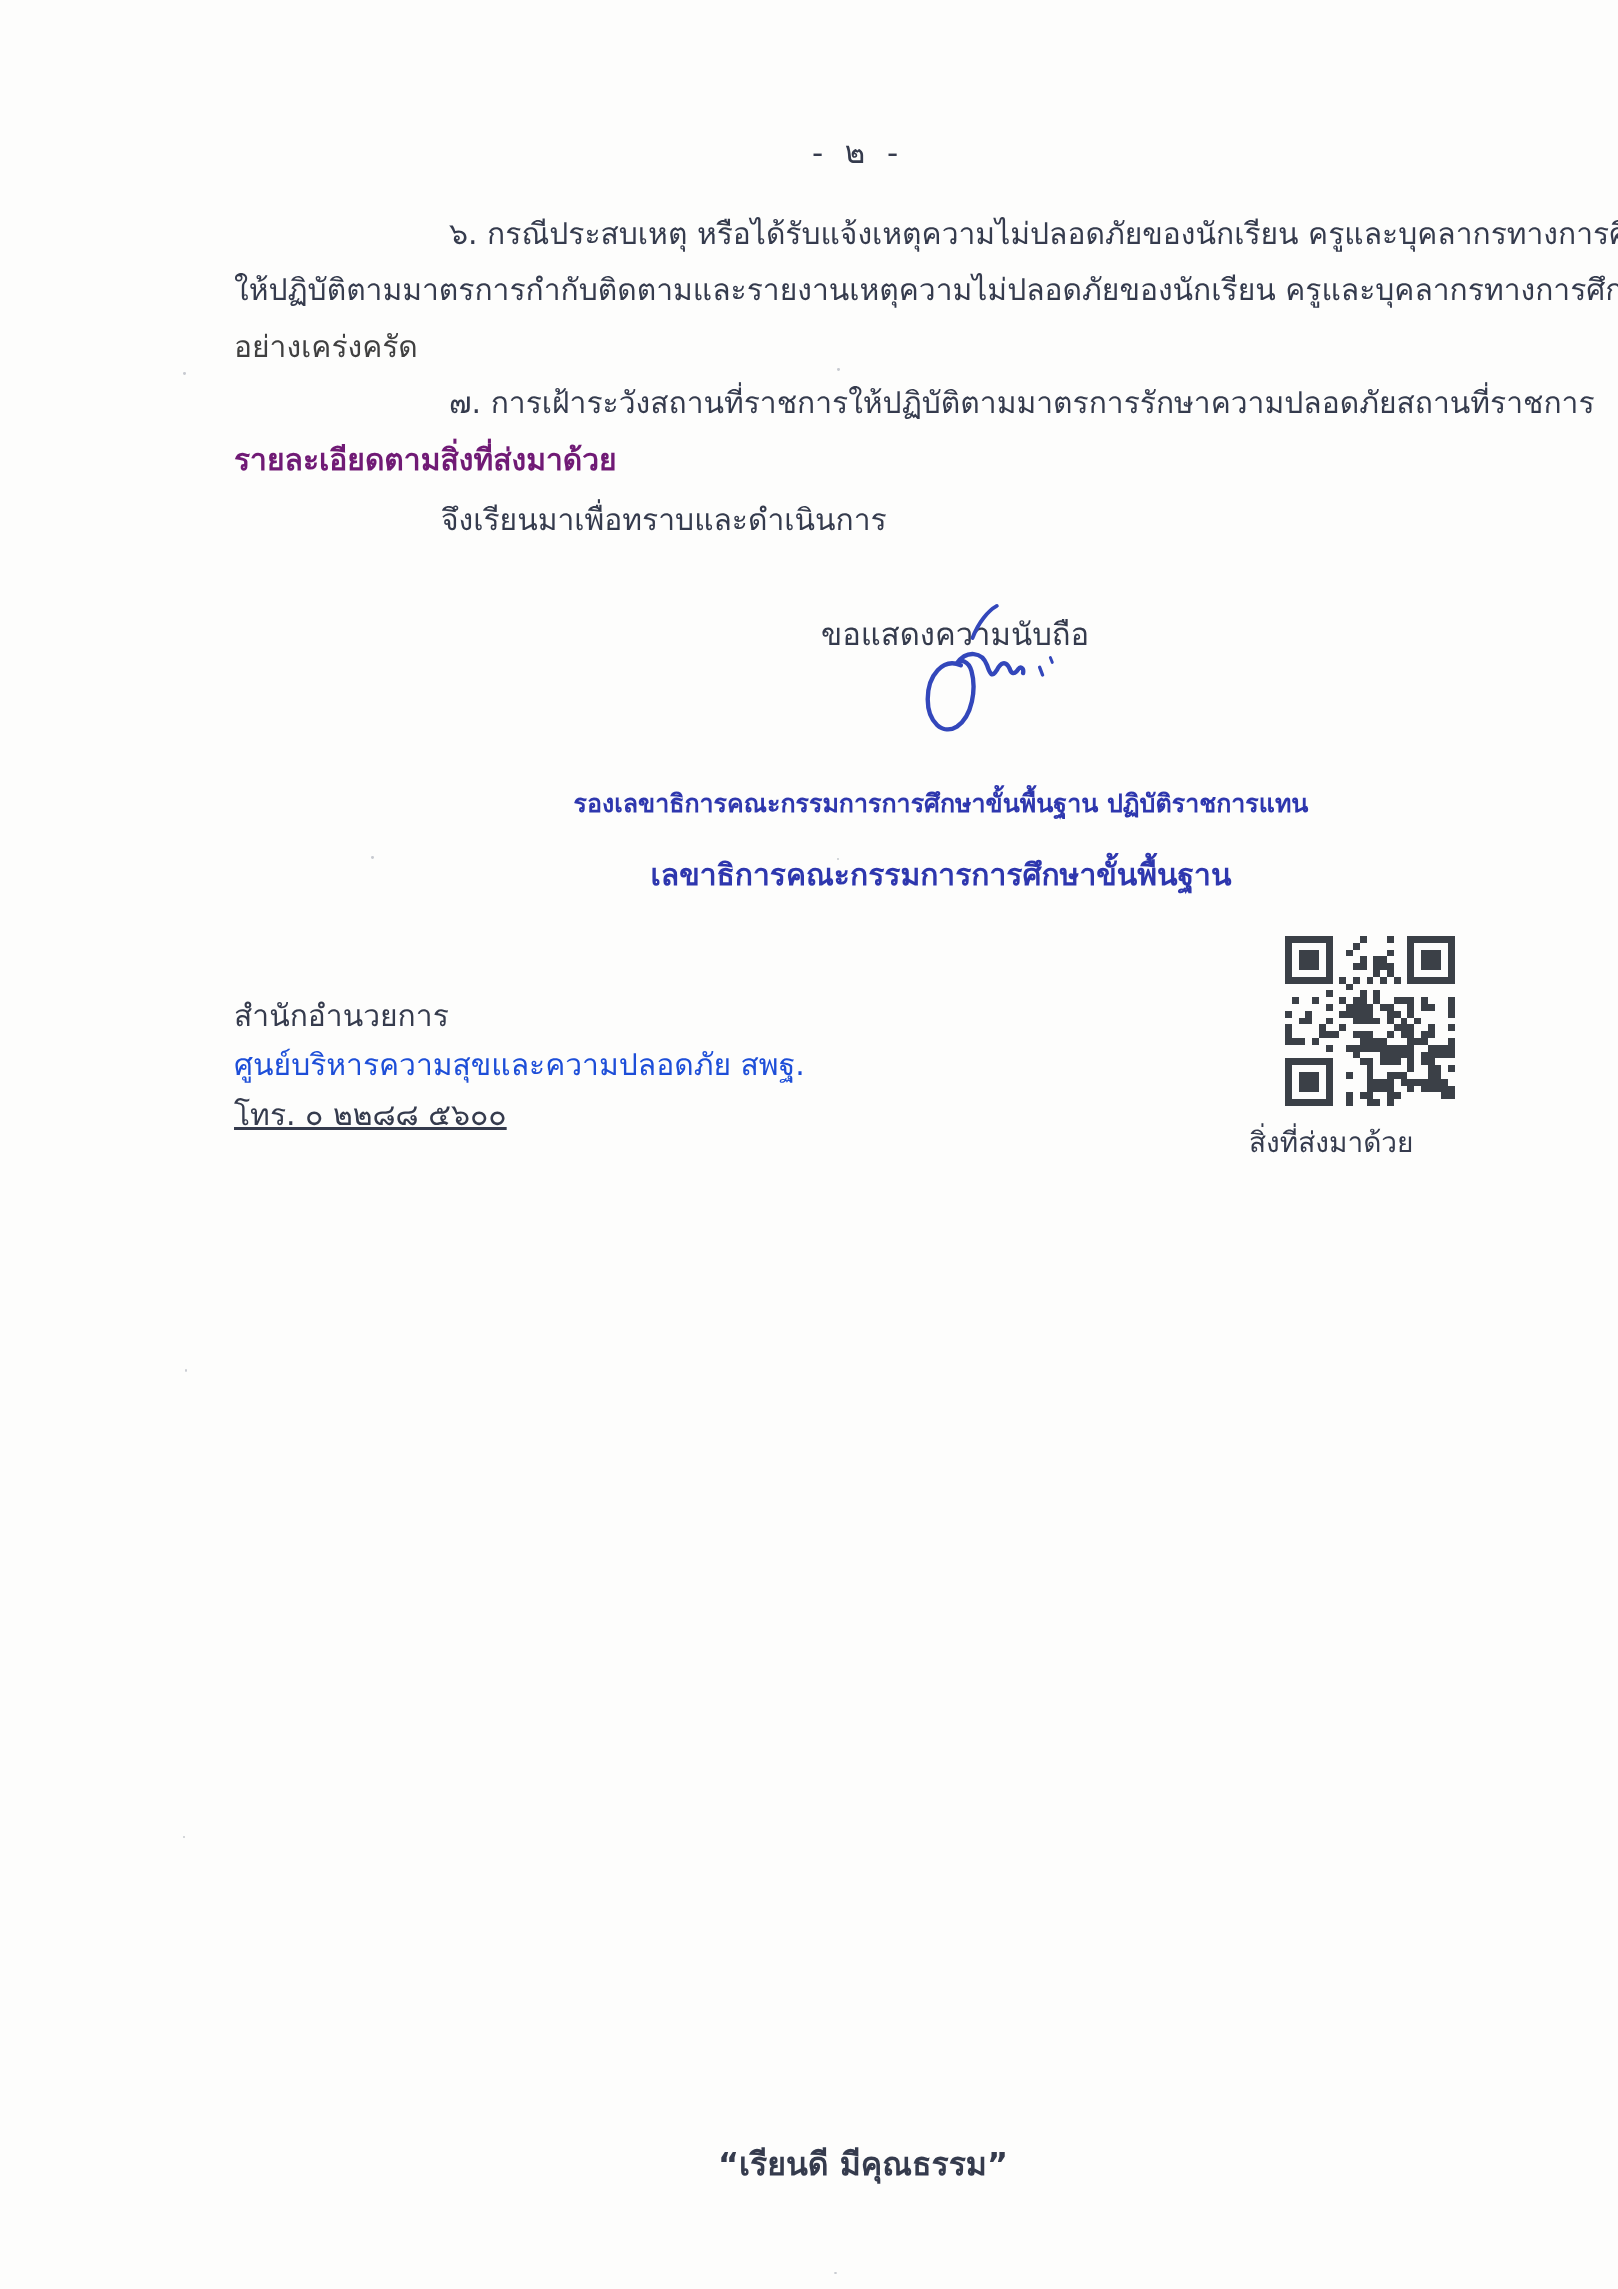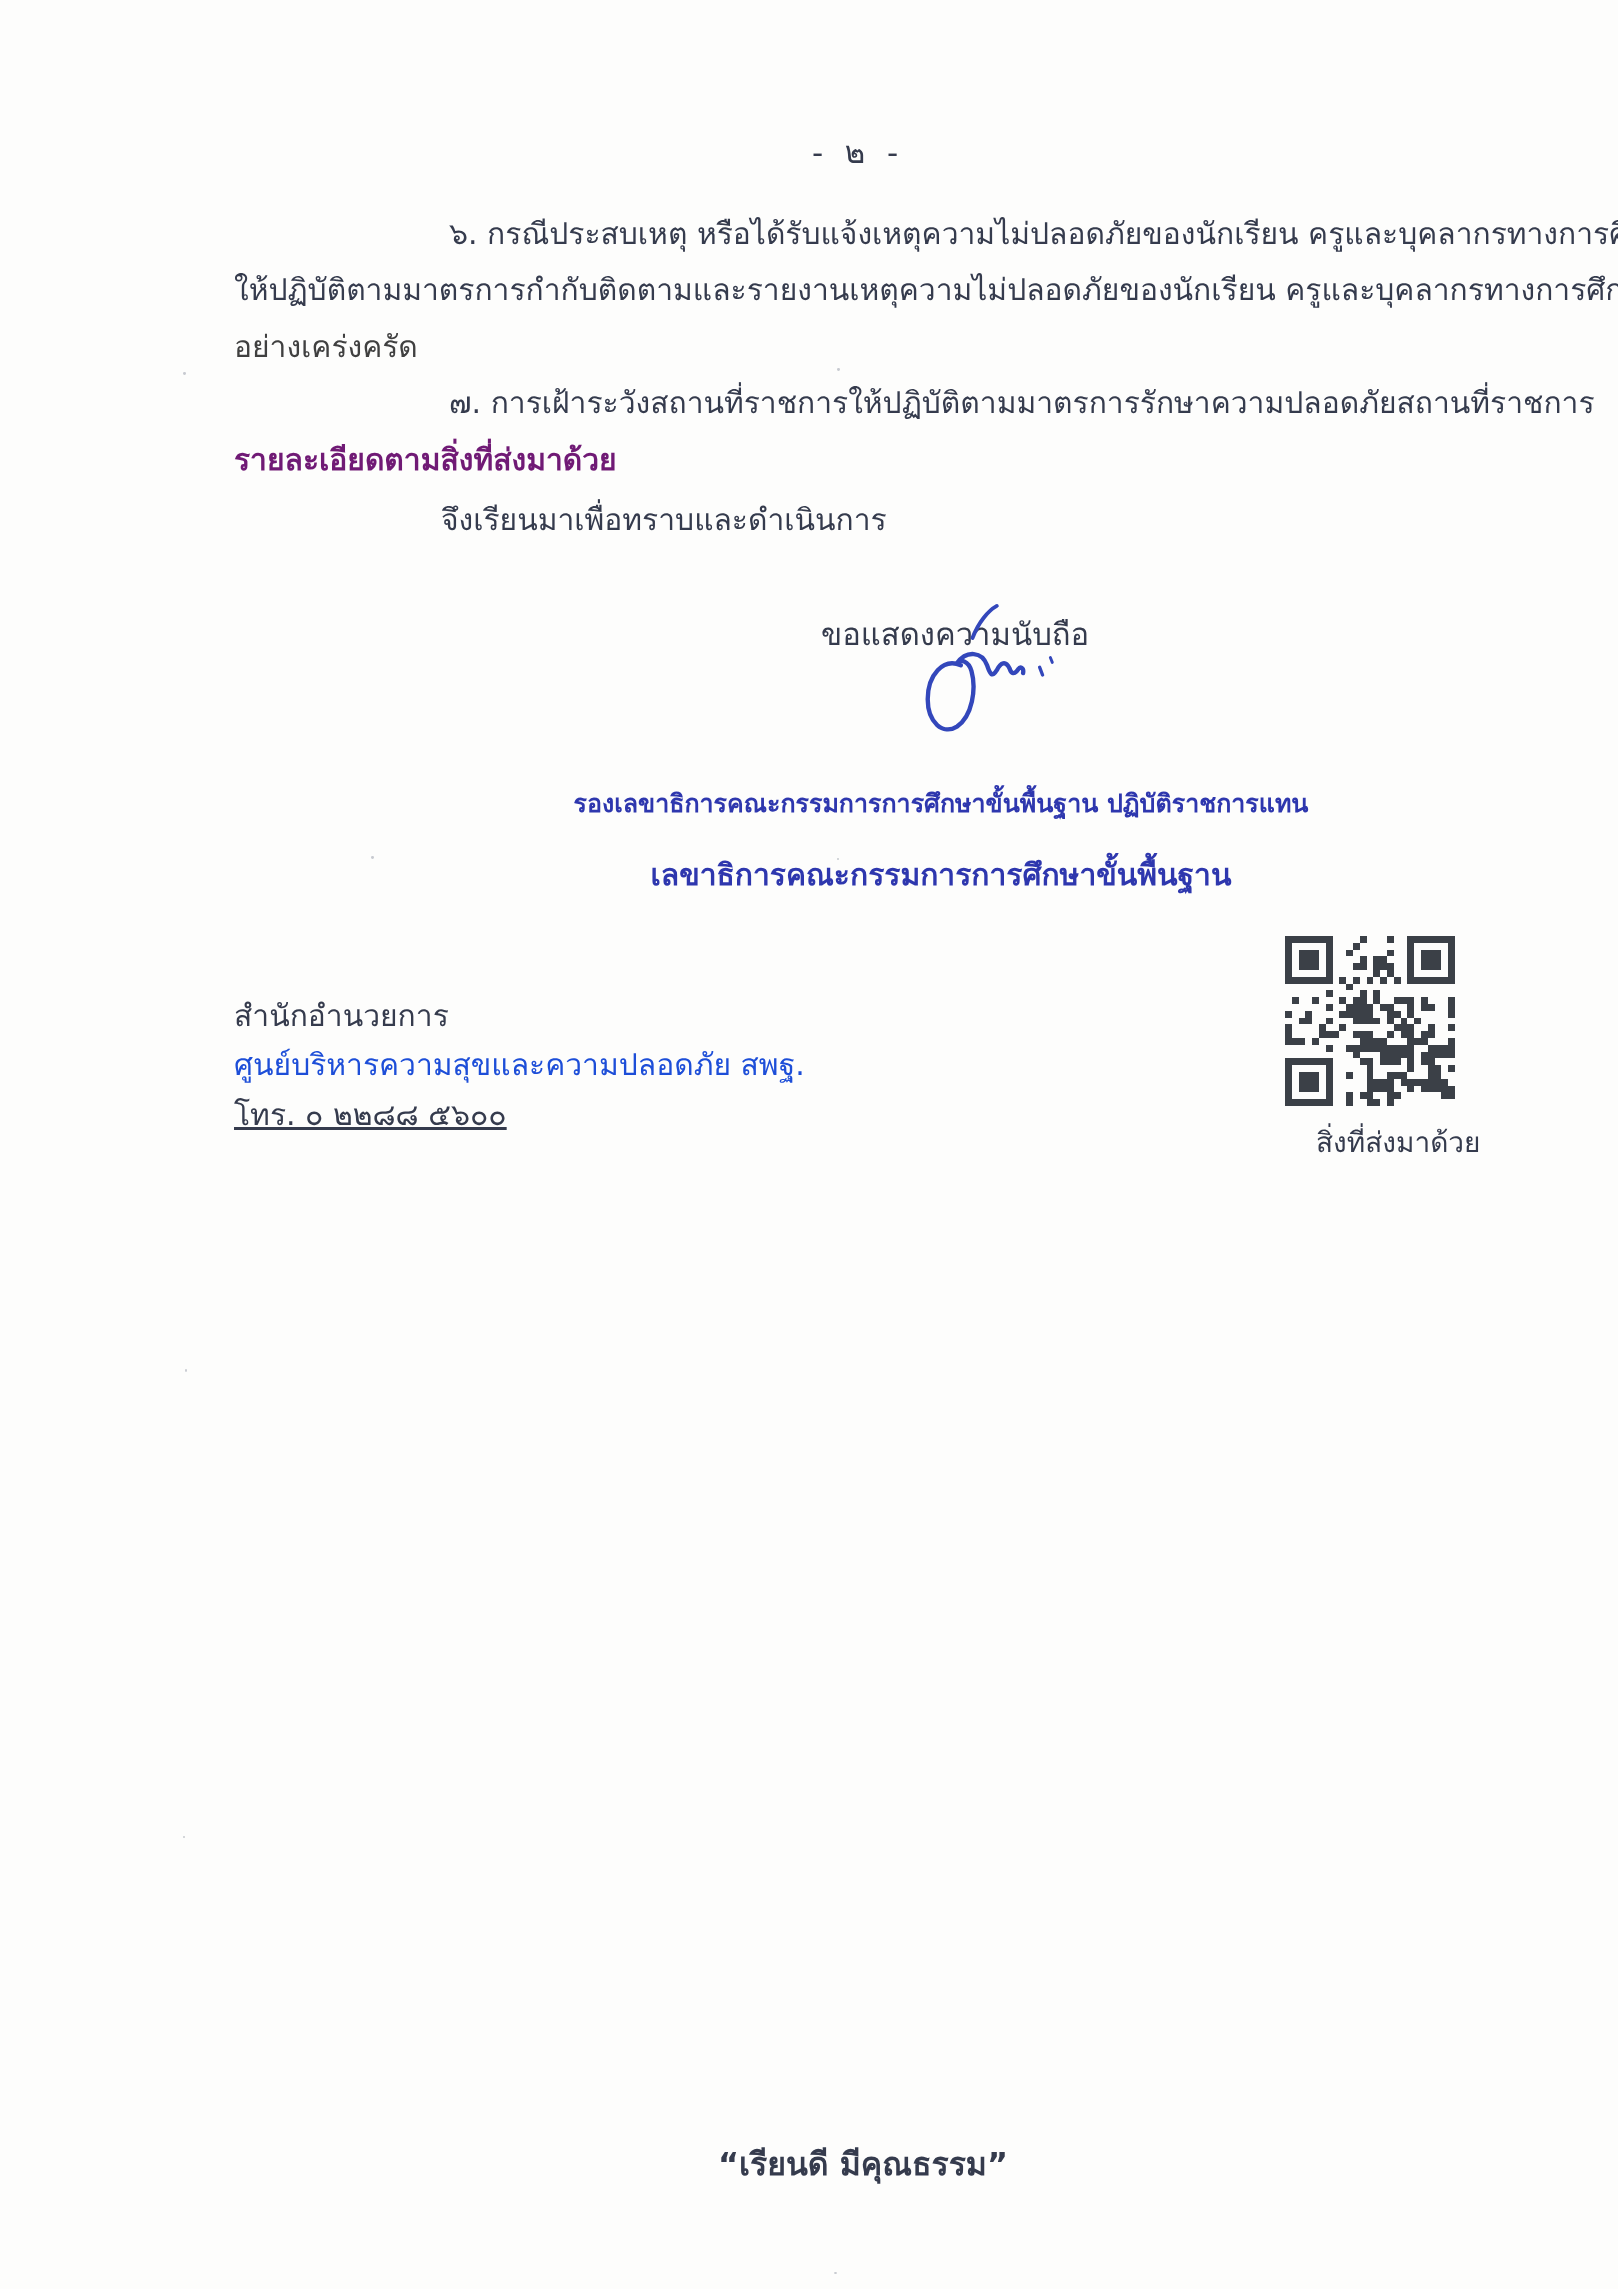--- a/index.html
+++ b/index.html
@@ -28,21 +28,21 @@
   .salutation{top:615px;left:821px;font-size:31px;}
   .sig-svg{position:absolute;top:603px;left:902px;width:176px;height:146px;}
   .ink{color:#2e37ae;}
   .signer-name{top:743px;left:624px;width:722px;text-align:center;font-size:30px;font-weight:bold;}
   .signer-title-1{top:788px;left:478px;width:926px;text-align:center;font-size:25px;font-weight:bold;}
   .signer-title-2{top:825px;left:478px;width:926px;text-align:center;font-size:30px;font-weight:bold;margin-top:31px;}
   .contact-1{top:997px;left:234px;}
   .contact-2{top:1046px;left:234px;}
   .contact-3{top:1096px;left:234px;}
   .qr-box{position:absolute;top:936px;left:1285px;width:170px;height:170px;}
-  .qr-label{top:1125px;left:1316px;width:170px;text-align:left;font-size:28px;}
+  .qr-label{top:1125px;left:1249px;width:170px;text-align:left;font-size:28px;}
   .footer-motto{top:2144px;left:0;width:1726px;text-align:center;font-size:32px;font-weight:bold;}
   .speck{position:absolute;border-radius:50%;background:#9aa0ab;opacity:.55;}
 </style>
 </head>
 <body>
 
 <div class="page">
 
   <div class="txt page-number" style="color: rgb(53, 59, 77);">- ๒ -</div>
 

